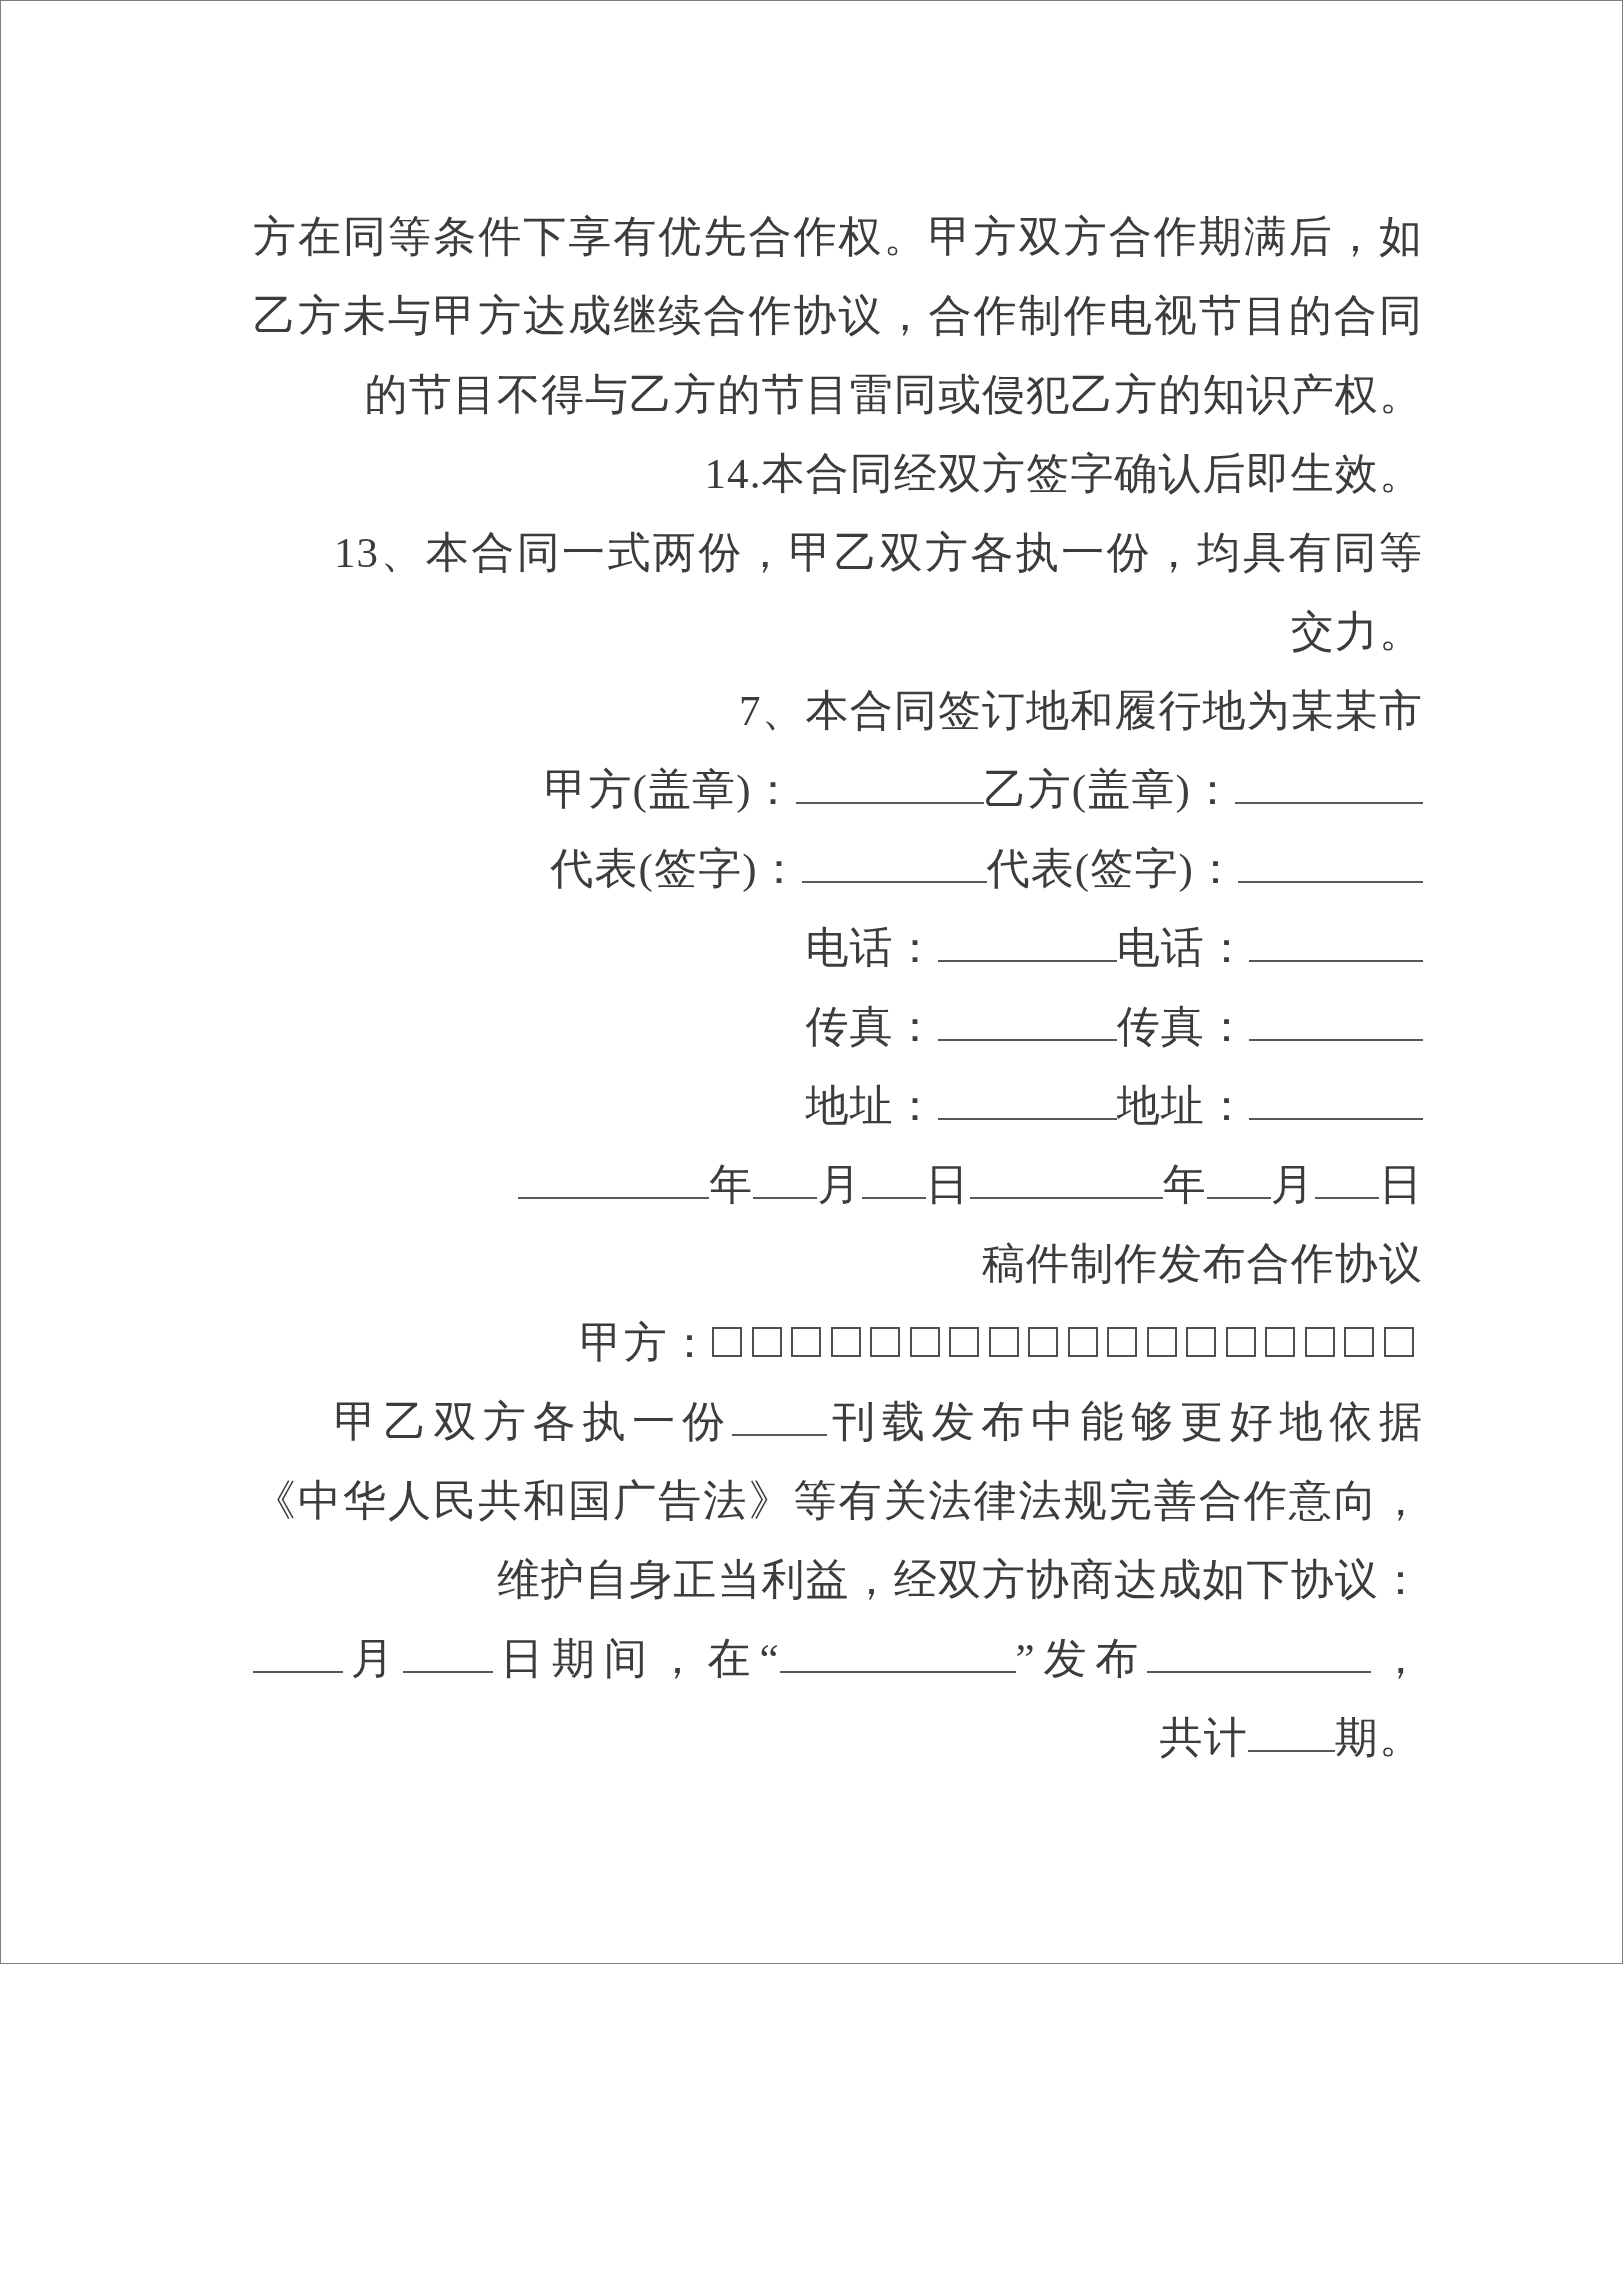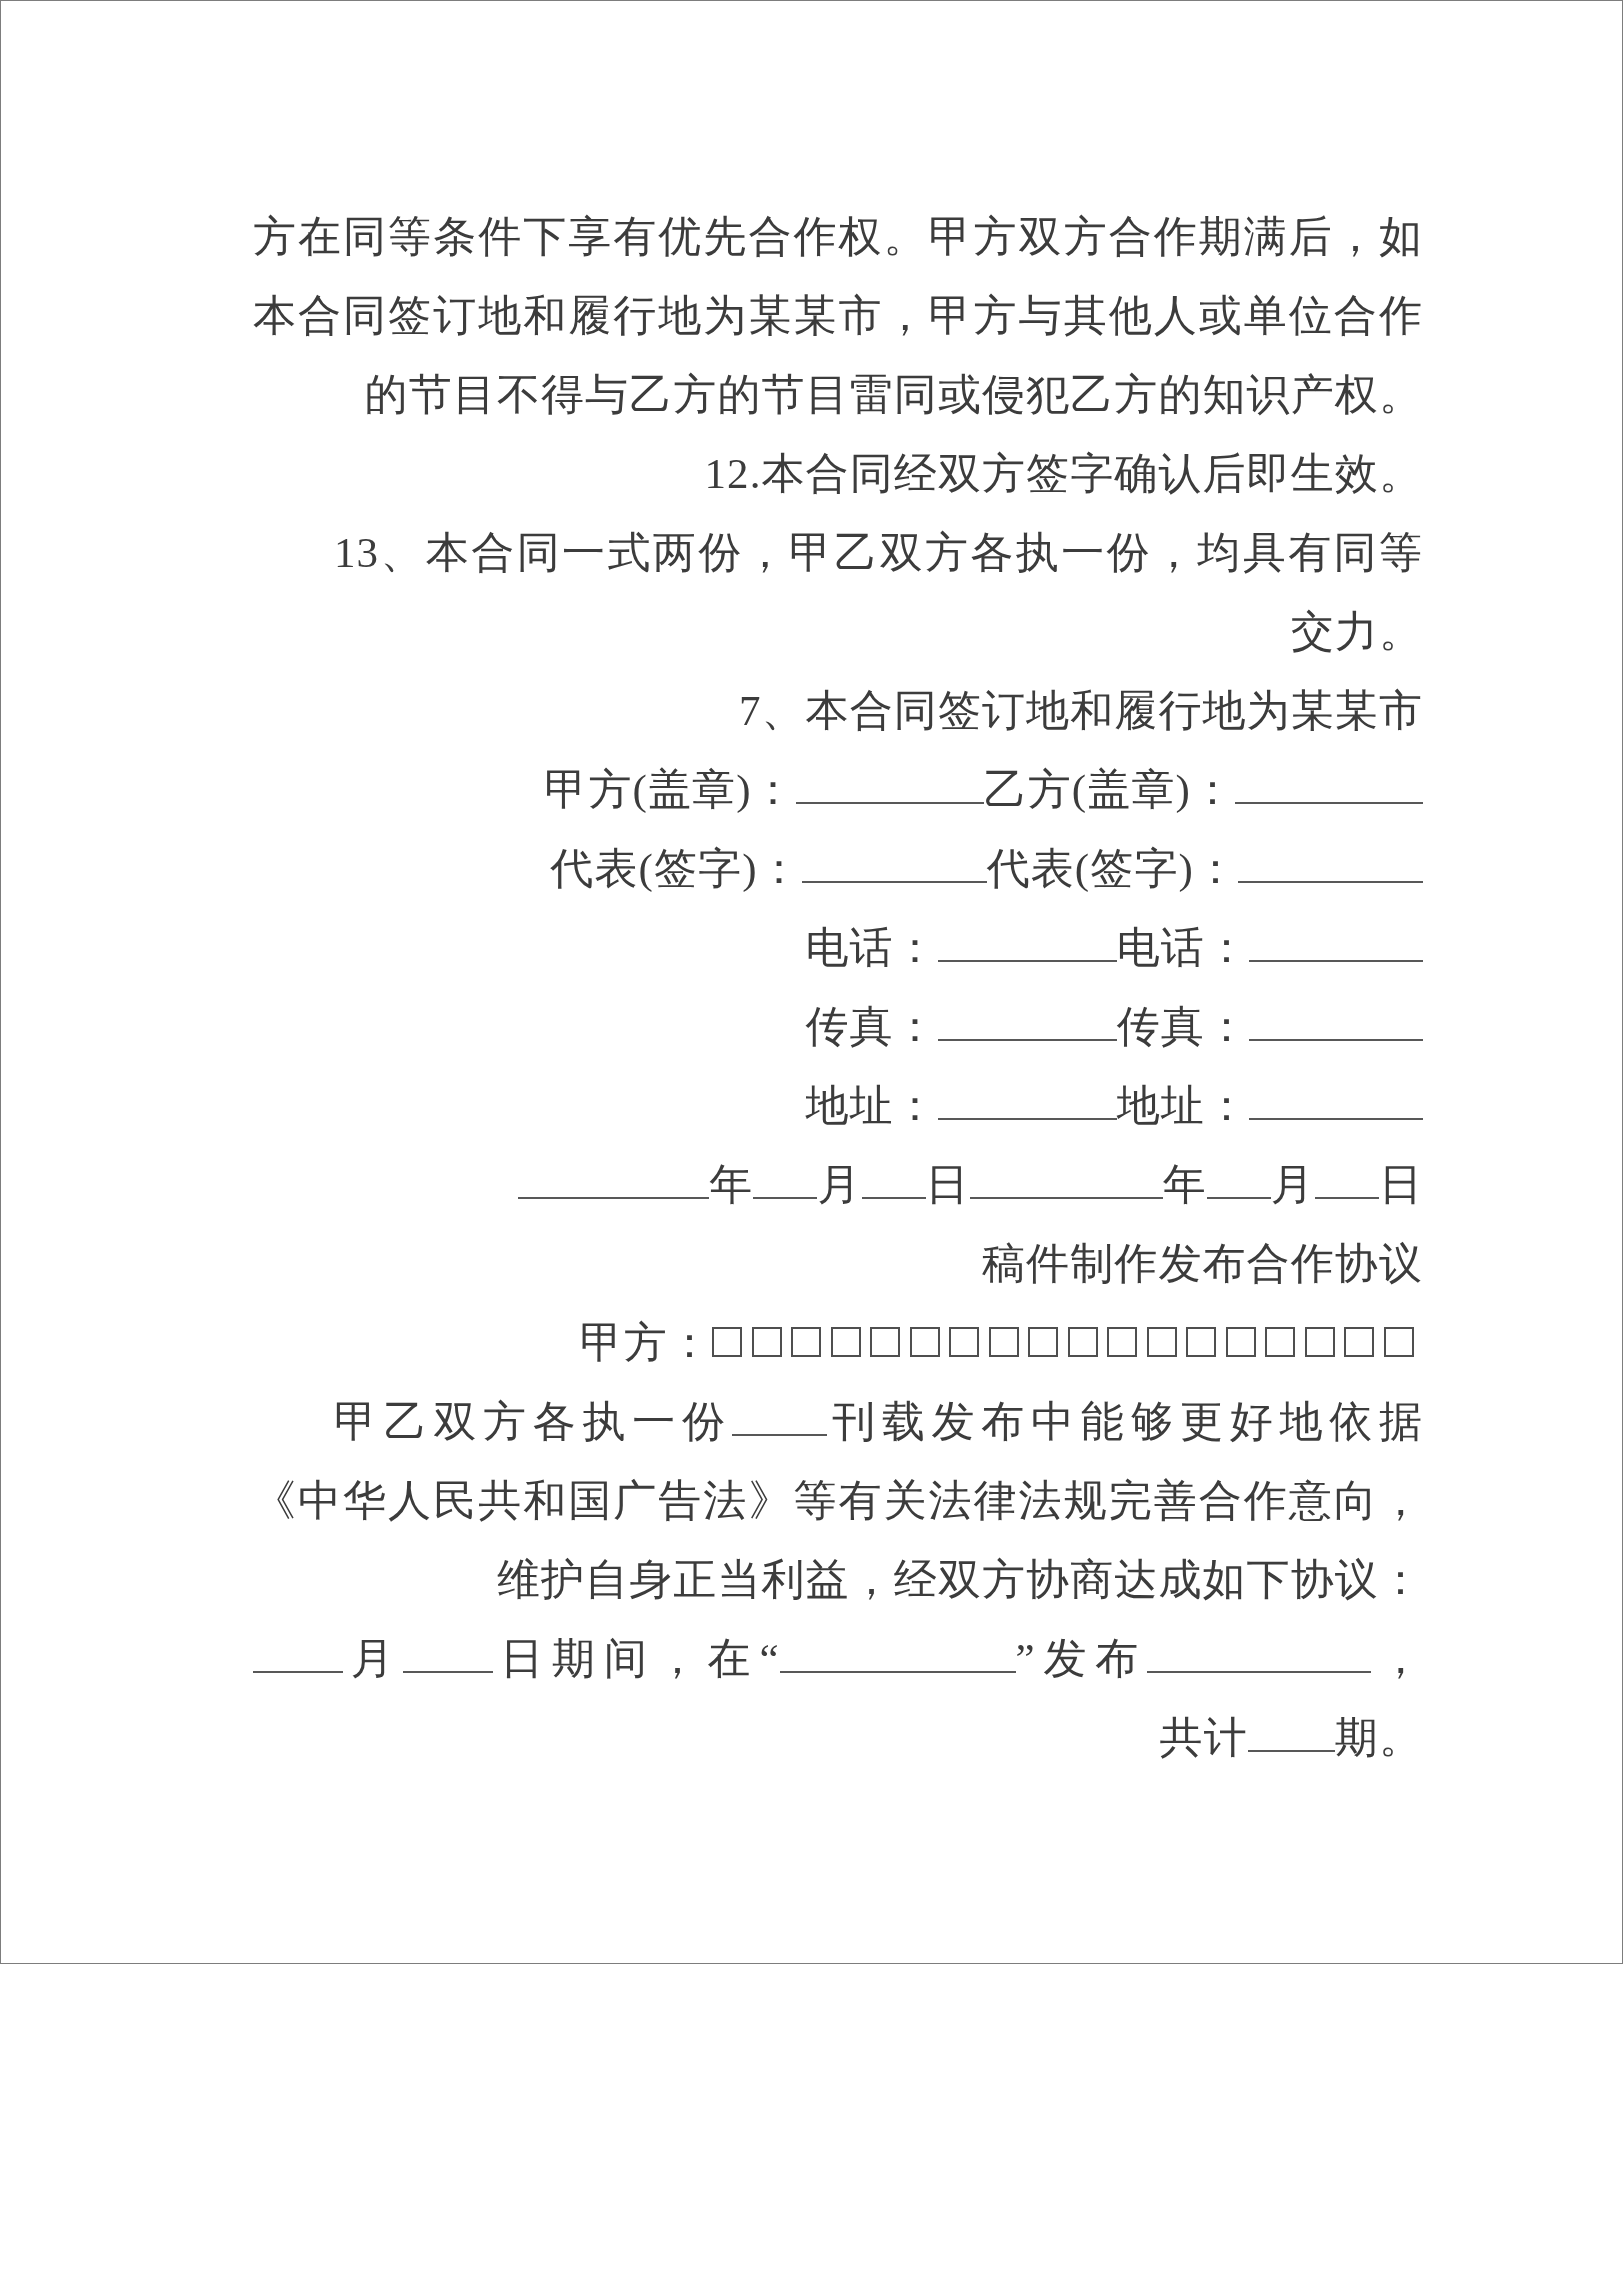--- a/index.html
+++ b/index.html
@@ -51,23 +51,23 @@
     border:2.2px solid var(--box);
     margin-right:9.5px;
   }
 </style>
 </head>
 <body>
 
 <div class="page">
   <div class="doc">
       <div class="line justify"><span class="txt">方在同等条件下享有优先合作权。甲方双方合作期满后，如</span></div>
-      <div class="line justify"><span class="txt">本合同签订地和履行地为某某市，甲方与其他人或单位合作</span></div>
+      <div class="line justify"><span class="txt">乙方未与甲方达成继续合作协议，合作制作电视节目的合同</span></div>
       <div class="line"><span class="txt">的节目不得与乙方的节目雷同或侵犯乙方的知识产权。</span></div>
-      <div class="line indent"><span class="txt">12.本合同经双方签字确认后即生效。</span></div>
+      <div class="line indent"><span class="txt">14.本合同经双方签字确认后即生效。</span></div>
       <div class="line indent justify"><span class="txt">13、本合同一式两份，甲乙双方各执一份，均具有同等</span></div>
       <div class="line"><span class="txt">交力。</span></div>
       <div class="line indent"><span class="txt">7、本合同签订地和履行地为某某市</span></div>
       <div class="line indent"><span class="txt">甲方(盖章)：</span><span class="blank" style="width: 188px;"></span><span class="txt">乙方(盖章)：</span><span class="blank" style="width: 188px;"></span></div>
       <div class="line indent"><span class="txt">代表(签字)：</span><span class="blank" style="width: 185px;"></span><span class="txt">代表(签字)：</span><span class="blank" style="width: 185px;"></span></div>
       <div class="line indent"><span class="txt">电话：</span><span class="blank" style="width: 179px;"></span><span class="txt">电话：</span><span class="blank" style="width: 174px;"></span></div>
       <div class="line indent"><span class="txt">传真：</span><span class="blank" style="width: 179px;"></span><span class="txt">传真：</span><span class="blank" style="width: 174px;"></span></div>
       <div class="line indent"><span class="txt">地址：</span><span class="blank" style="width: 179px;"></span><span class="txt">地址：</span><span class="blank" style="width: 174px;"></span></div>
       <div class="line indent"><span class="blank" style="width: 191px;"></span><span class="txt">年</span><span class="blank" style="width: 64px;"></span><span class="txt">月</span><span class="blank" style="width: 64px;"></span><span class="txt">日</span><span class="blank" style="width: 193px;"></span><span class="txt">年</span><span class="blank" style="width: 64px;"></span><span class="txt">月</span><span class="blank" style="width: 64px;"></span><span class="txt">日</span></div>
       <div class="line indent"><span class="txt">稿件制作发布合作协议</span></div>

